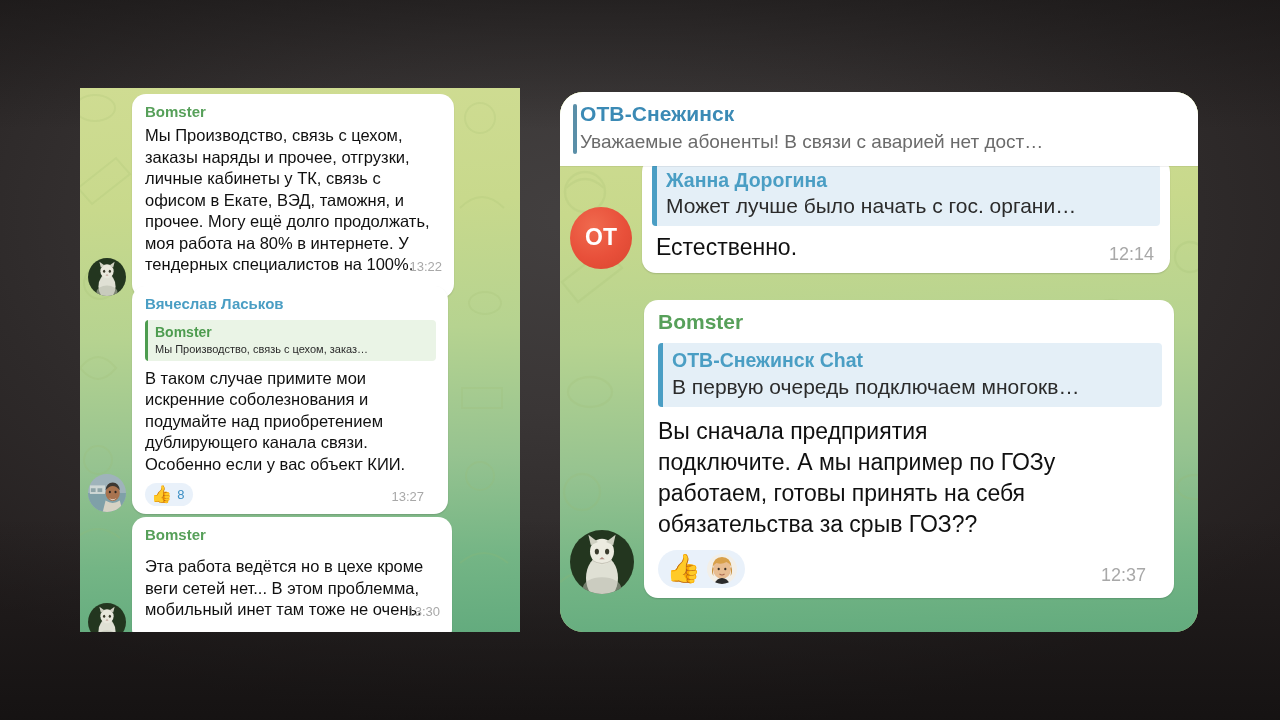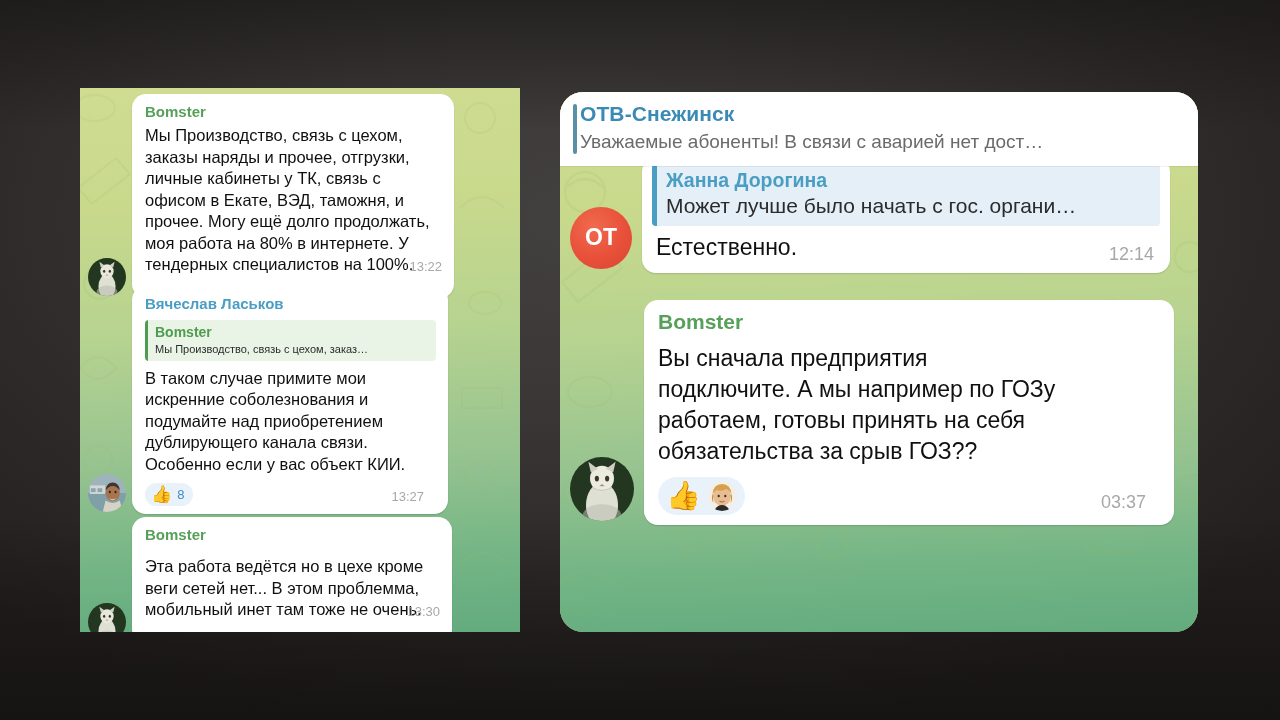--- a/index.html
+++ b/index.html
@@ -400,20 +400,25 @@
         <path d="M27 9.5 L28.5 3 L22.5 7.5 Z" fill="#cfd0c2"></path>
         <ellipse cx="16.8" cy="13.5" rx="1.3" ry="1.8" fill="#3a3a2c"></ellipse>
         <ellipse cx="23.2" cy="13.5" rx="1.3" ry="1.8" fill="#3a3a2c"></ellipse>
         <path d="M20 16.8 l-1.7 1.5 h3.4 z" fill="#b08a80"></path>
         <path d="M14 19 q6 4 12 0" stroke="#c8c7ba" stroke-width=".7" fill="none"></path>
         <ellipse cx="20" cy="36.5" rx="12" ry="7" fill="#b9bcae" opacity=".55"></ellipse>
       </svg>
     </div>
     <div class="bubble" style="width:530px;padding:9px 12px 10px 14px;">
       <div class="sender">Bomster</div>
+      <div class="quote blue" style="margin-top:9px;padding:5px 10px 7px 14px;">
+        <div class="qbar" style="width:5px;"></div>
+        <div class="qname">ОТВ-Снежинск Chat</div>
+        <div class="qtext">В первую очередь подключаем многокв…</div>
+      </div>
       <div class="body-text" style="margin-top:9px;">Вы сначала предприятия
 подключите. А мы например по ГОЗу
 работаем, готовы принять на себя
 обязательства за срыв ГОЗ??</div>
       <div style="display:flex;align-items:center;margin-top:10px;position:relative;">
         <div class="reaction" style="padding:4px 8px;gap:6px;">
           <span style="font-size:28px;line-height:30px;">👍</span>
           <span class="react-avatar" style="width:30px;height:30px;">
             <svg viewBox="0 0 30 30">
               <rect width="30" height="30" fill="#f2efe8"></rect>
@@ -421,17 +426,17 @@
               <path d="M5.5 13 q1 -10 9.5 -10 q8.5 0 9.5 10 q-2 -4 -5 -5 q-5 3 -10 1 q-2.5 1.5 -4 4 z" fill="#d8a04a"></path>
               <path d="M5.5 13 q-1.5 6 1 9 q-1 -5 0 -8 z" fill="#c9913f"></path>
               <path d="M24.5 13 q1.5 6 -1 9 q1 -5 0 -8 z" fill="#c9913f"></path>
               <ellipse cx="11.7" cy="15" rx="1.1" ry="1.3" fill="#3a2f26"></ellipse>
               <ellipse cx="18.3" cy="15" rx="1.1" ry="1.3" fill="#3a2f26"></ellipse>
               <path d="M12.5 20 q2.5 2 5 0" stroke="#a8674f" stroke-width="1.1" fill="none"></path>
               <path d="M7 30 q3 -6 8 -6 q5 0 8 6 z" fill="#2b2b2b"></path>
             </svg>
           </span>
         </div>
-        <div class="time" style="bottom:2px;">03:37</div>
+        <div class="time" style="bottom:2px;">12:37</div>
       </div>
     </div>
   </div>
 </div>
 
 </body></html>

